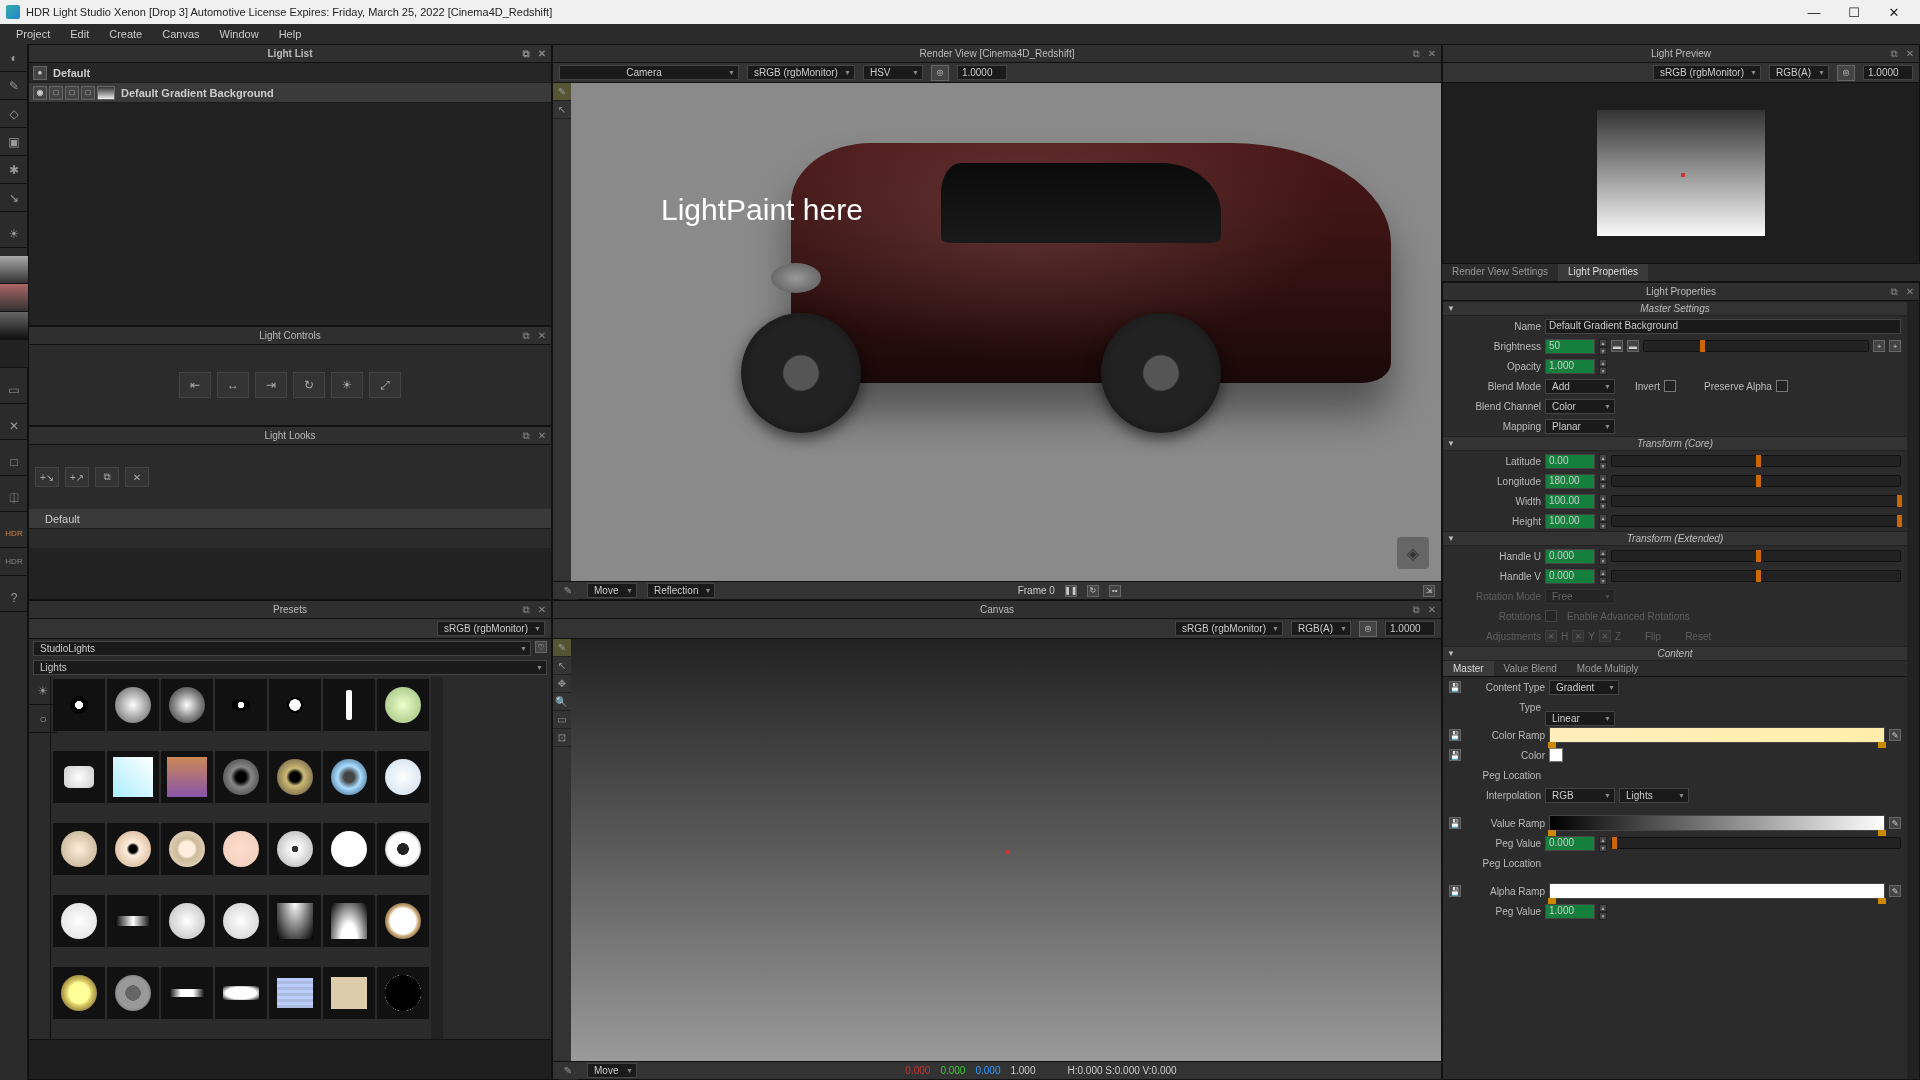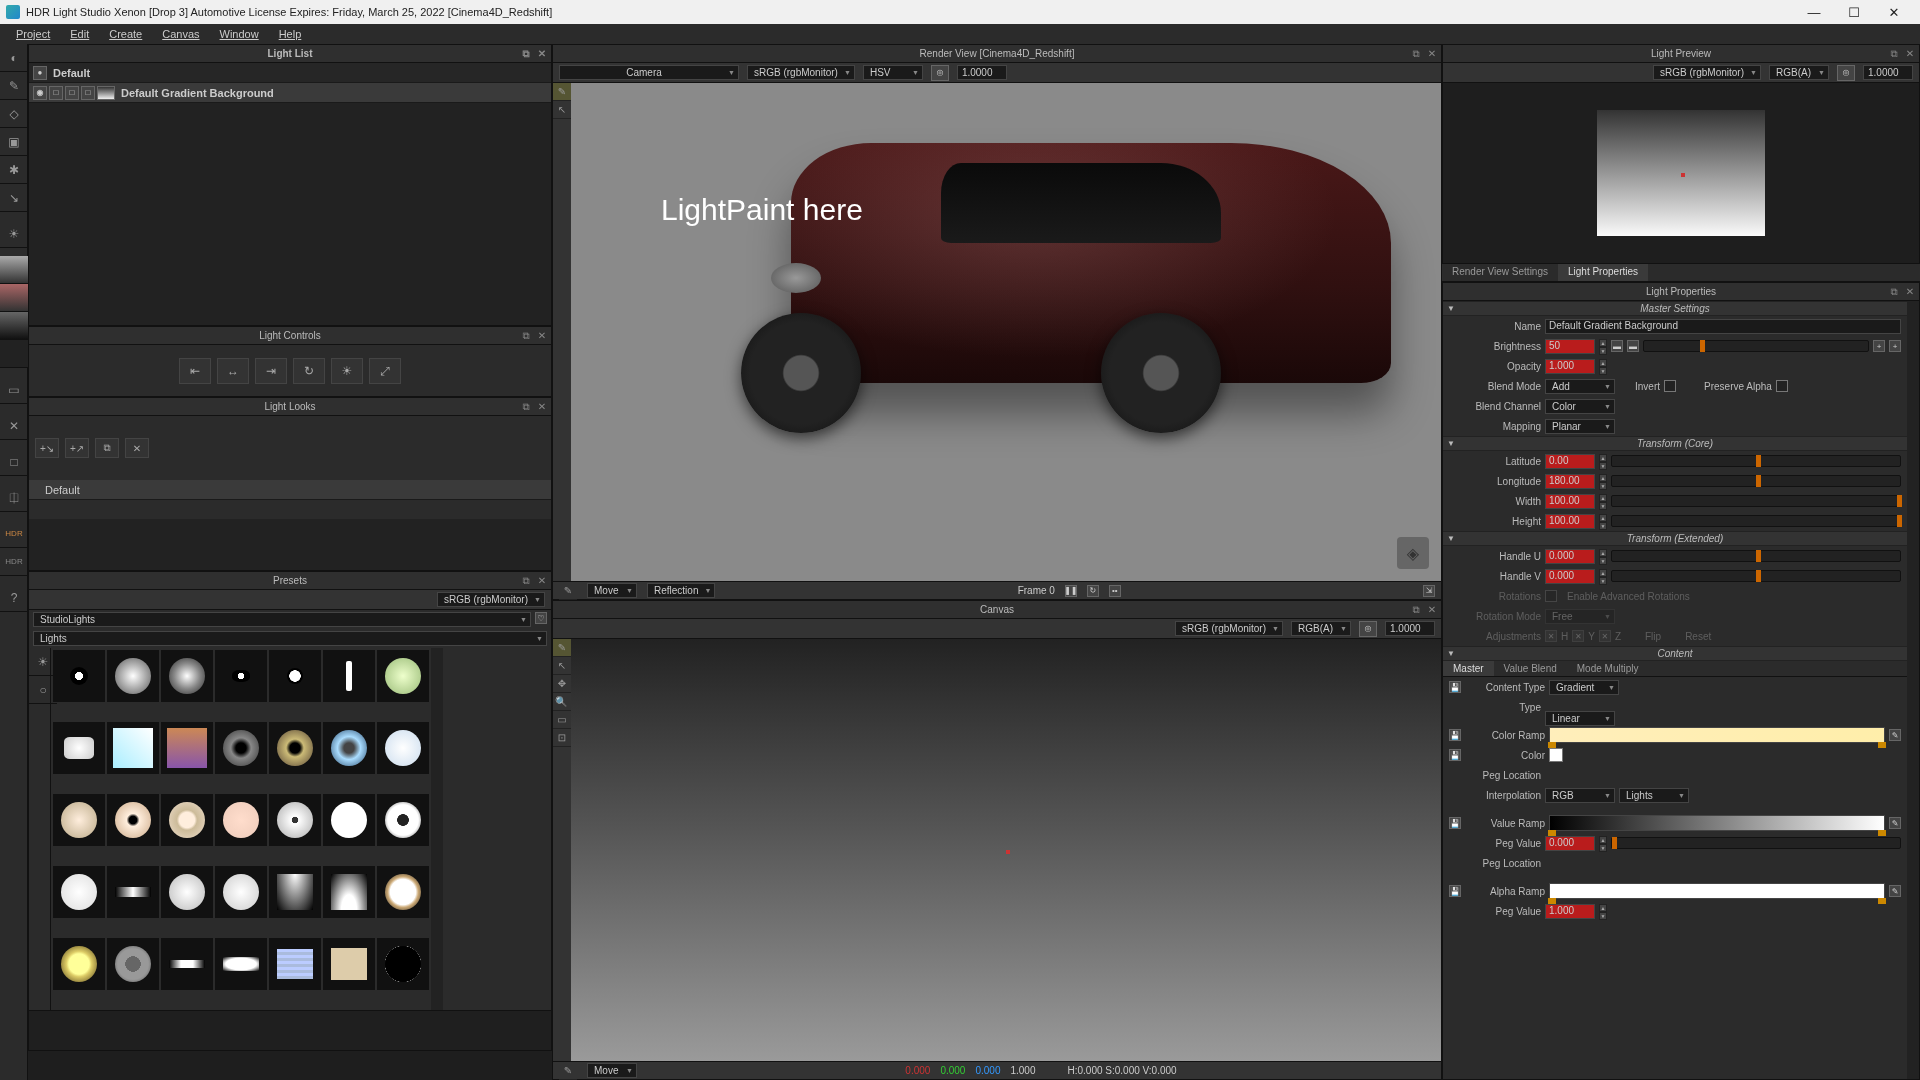--- a/index.html
+++ b/index.html
@@ -2,21 +2,21 @@
 <html><head>
 <meta charset="utf-8">
 <style>
 * { margin:0; padding:0; box-sizing:border-box; font-family:Arial,sans-serif; }
 body { background:#1e1e1e; overflow:hidden; width:1920px; height:1080px; position:relative; }
 .titlebar { background:#f0f0f0; height:24px; display:flex; align-items:center; padding:0 6px; font-size:11px; color:#222; }
 .titlebar .logo { width:14px; height:14px; background:linear-gradient(135deg,#3aa,#28c); border-radius:2px; margin-right:6px; }
 .titlebar-spacer { flex:1; }
 .win-btn { width:40px; height:24px; display:flex; align-items:center; justify-content:center; font-size:13px; cursor:pointer; }
 .menubar { background:#2b2b2b; height:20px; display:flex; align-items:center; padding-left:6px; font-size:11px; color:#ccc; }
-.menubar .mi { padding:0 10px; cursor:pointer;text-decoration:underline; }
+.menubar .mi { padding:0 10px; cursor:pointer; }
 .main { display:flex; height:1036px; }
 .vtoolbar { width:28px; background:#2b2b2b; border-right:1px solid #111; display:flex; flex-direction:column; }
 .vtoolbar .tb { width:28px; height:28px; border-bottom:1px solid #111; display:flex; align-items:center; justify-content:center; cursor:pointer; color:#999; font-size:12px; }
 .vtoolbar .sep { height:8px; }
 .col { display:flex; flex-direction:column; }
 .panel { background:#2b2b2b; border:1px solid #111; display:flex; flex-direction:column; }
 .panel-hdr { background:#2f2f2f; height:18px; display:flex; align-items:center; justify-content:center; font-size:10px; color:#bbb; position:relative; border-bottom:1px solid #111; }
 .panel-hdr .hbtns { position:absolute; right:2px; display:flex; gap:2px; }
 .hbtn { width:14px; height:14px; color:#888; font-size:10px; cursor:pointer; display:flex; align-items:center; justify-content:center; }
 .lrow { height:20px; background:#262626; display:flex; align-items:center; font-size:11px; color:#ccc; padding:0 4px; border-bottom:1px solid #1a1a1a; }
@@ -46,21 +46,21 @@
 .preview-box { width:168px; height:126px; background:linear-gradient(180deg,#333 0%,#fafafa 100%); margin:8px auto; position:relative; }
 .preview-box .dot { position:absolute; left:50%; top:50%; width:4px; height:4px; background:#c33; }
 .tabs { height:18px; background:#2b2b2b; display:flex; font-size:10px; color:#999; border-bottom:1px solid #111; }
 .tabs .tab { padding:2px 10px; cursor:pointer; }
 .tabs .tab.active { background:#3a3a3a; color:#ddd; }
 .prop-section { background:#333; height:15px; padding:0 6px; font-size:10px; font-style:italic; color:#bbb; display:flex; align-items:center; justify-content:center; border-top:1px solid #222; border-bottom:1px solid #222; position:relative; }
 .prop-section .tri { position:absolute; left:4px; font-size:8px; }
 .prop-row { height:20px; display:flex; align-items:center; font-size:10px; color:#bbb; padding:0 6px; gap:4px; }
 .prop-row .lbl { width:92px; text-align:right; }
 .prop-row.dim { opacity:0.35; }
-.numfield { background:#b91c1c; border:1px solid #444; width:50px; height:15px; color:#ccc; font-size:10px; padding:0 3px; }
+.numfield { background:#15803d; border:1px solid #444; width:50px; height:15px; color:#ccc; font-size:10px; padding:0 3px; }
 .spinner { width:8px; height:15px; display:flex; flex-direction:column; }
 .spinner div { flex:1; background:#444; border:1px solid #222; font-size:5px; color:#aaa; display:flex; align-items:center; justify-content:center; }
 .slider { flex:1; height:12px; position:relative; background:linear-gradient(90deg,#222,#222); border:1px solid #111; border-radius:2px; }
 .slider .handle { position:absolute; width:5px; height:12px; background:#c60; top:-1px; }
 .txtfield { background:#1a1a1a; border:1px solid #444; flex:1; height:15px; color:#ccc; font-size:10px; padding:0 3px; }
 .chk { width:12px; height:12px; border:1px solid #777; background:#222; cursor:pointer; }
 .ramp { flex:1; height:16px; border:1px solid #444; position:relative; }
 .ramp.color { background:linear-gradient(90deg,#feb,#fea); }
 .ramp.value { background:linear-gradient(90deg,#000,#fff); }
 .ramp.alpha { background:#fff; }
@@ -143,21 +143,21 @@
         <span class="sicon">◉</span>
         <span class="sicon">□</span>
         <span class="sicon">□</span>
         <span class="sicon">□</span>
         <span class="sicon" style="width:18px;background:linear-gradient(#333,#eee);"></span>
         <span style="margin-left:4px;">Default Gradient Background</span>
       </div>
       <div style="flex:1;background:#222;"></div>
     </div>
 
-    <div class="panel" style="height:71px;">
+    <div class="panel" style="height:100px;">
       <div class="panel-hdr">
         <span>Light Controls</span>
         <div class="hbtns">
             <div class="hbtn">⧉</div>
             <div class="hbtn">✕</div>
           </div>
       </div>
       <div style="flex:1;display:flex;align-items:center;justify-content:center;gap:6px;">
         <div class="lc-btn">⇤</div>
         <div class="lc-btn">↔</div>
@@ -573,27 +573,27 @@
               <div class="numfield">0.000</div>
               <div class="spinner">
                 <div>▲</div>
                 <div>▼</div>
               </div>
               <div class="slider">
                 <div class="handle" style="left:50%;"></div>
               </div>
             </div>
       <div class="prop-row dim">
+              <span class="lbl">Rotation Mode</span>
+              <div class="dropdown" style="width:70px;">Free</div>
+            </div>
+      <div class="prop-row dim">
               <span class="lbl">Rotations</span>
               <div class="chk"></div>
               <span style="margin-left:6px;">Enable Advanced Rotations</span>
-            </div>
-      <div class="prop-row dim">
-              <span class="lbl">Rotation Mode</span>
-              <div class="dropdown" style="width:70px;">Free</div>
             </div>
       <div class="prop-row dim">
               <span class="lbl">Adjustments</span>
         <div class="smallbtn">✕</div>
               <span>H</span>
         <div class="smallbtn">✕</div>
               <span>Y</span>
         <div class="smallbtn">✕</div>
               <span>Z</span>
         <span style="width:16px;"></span>

